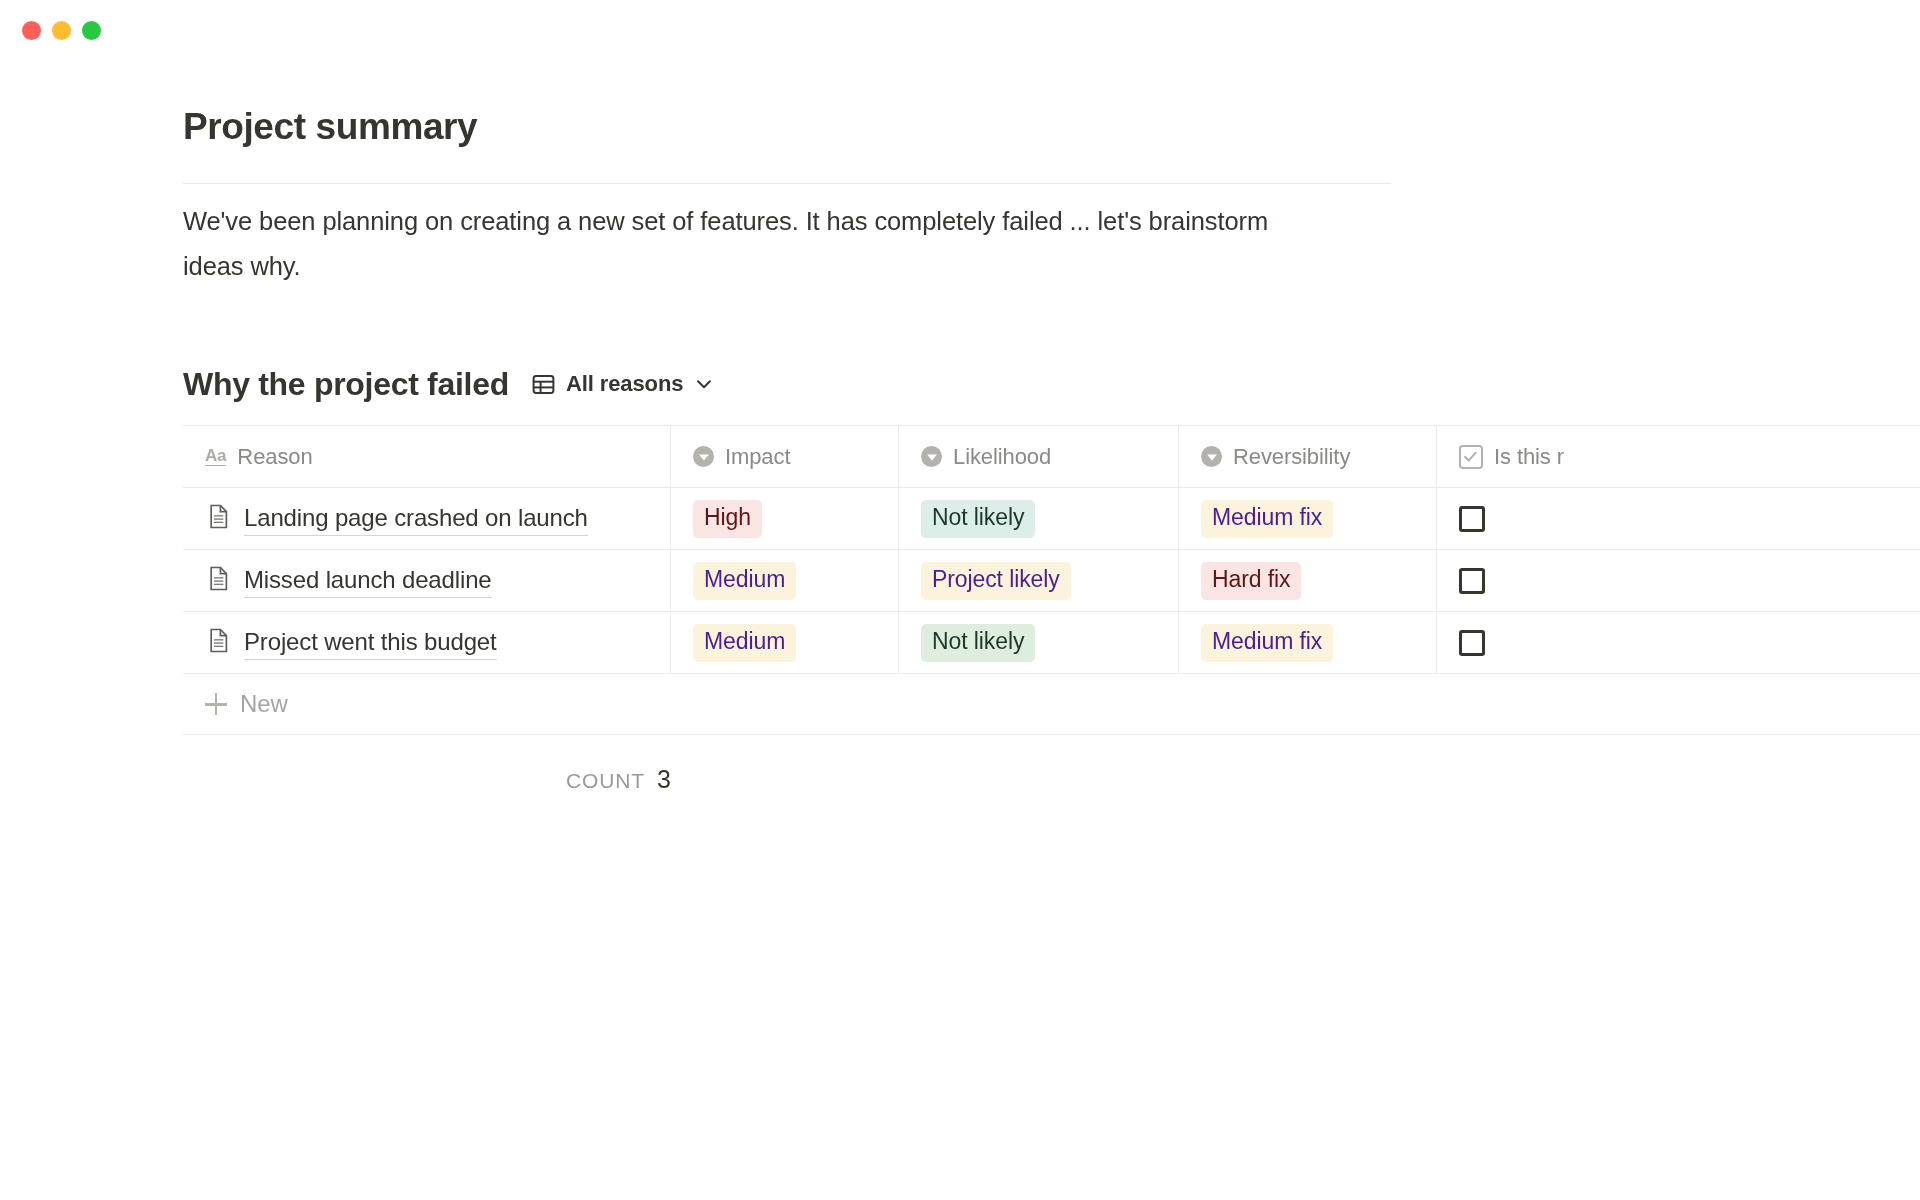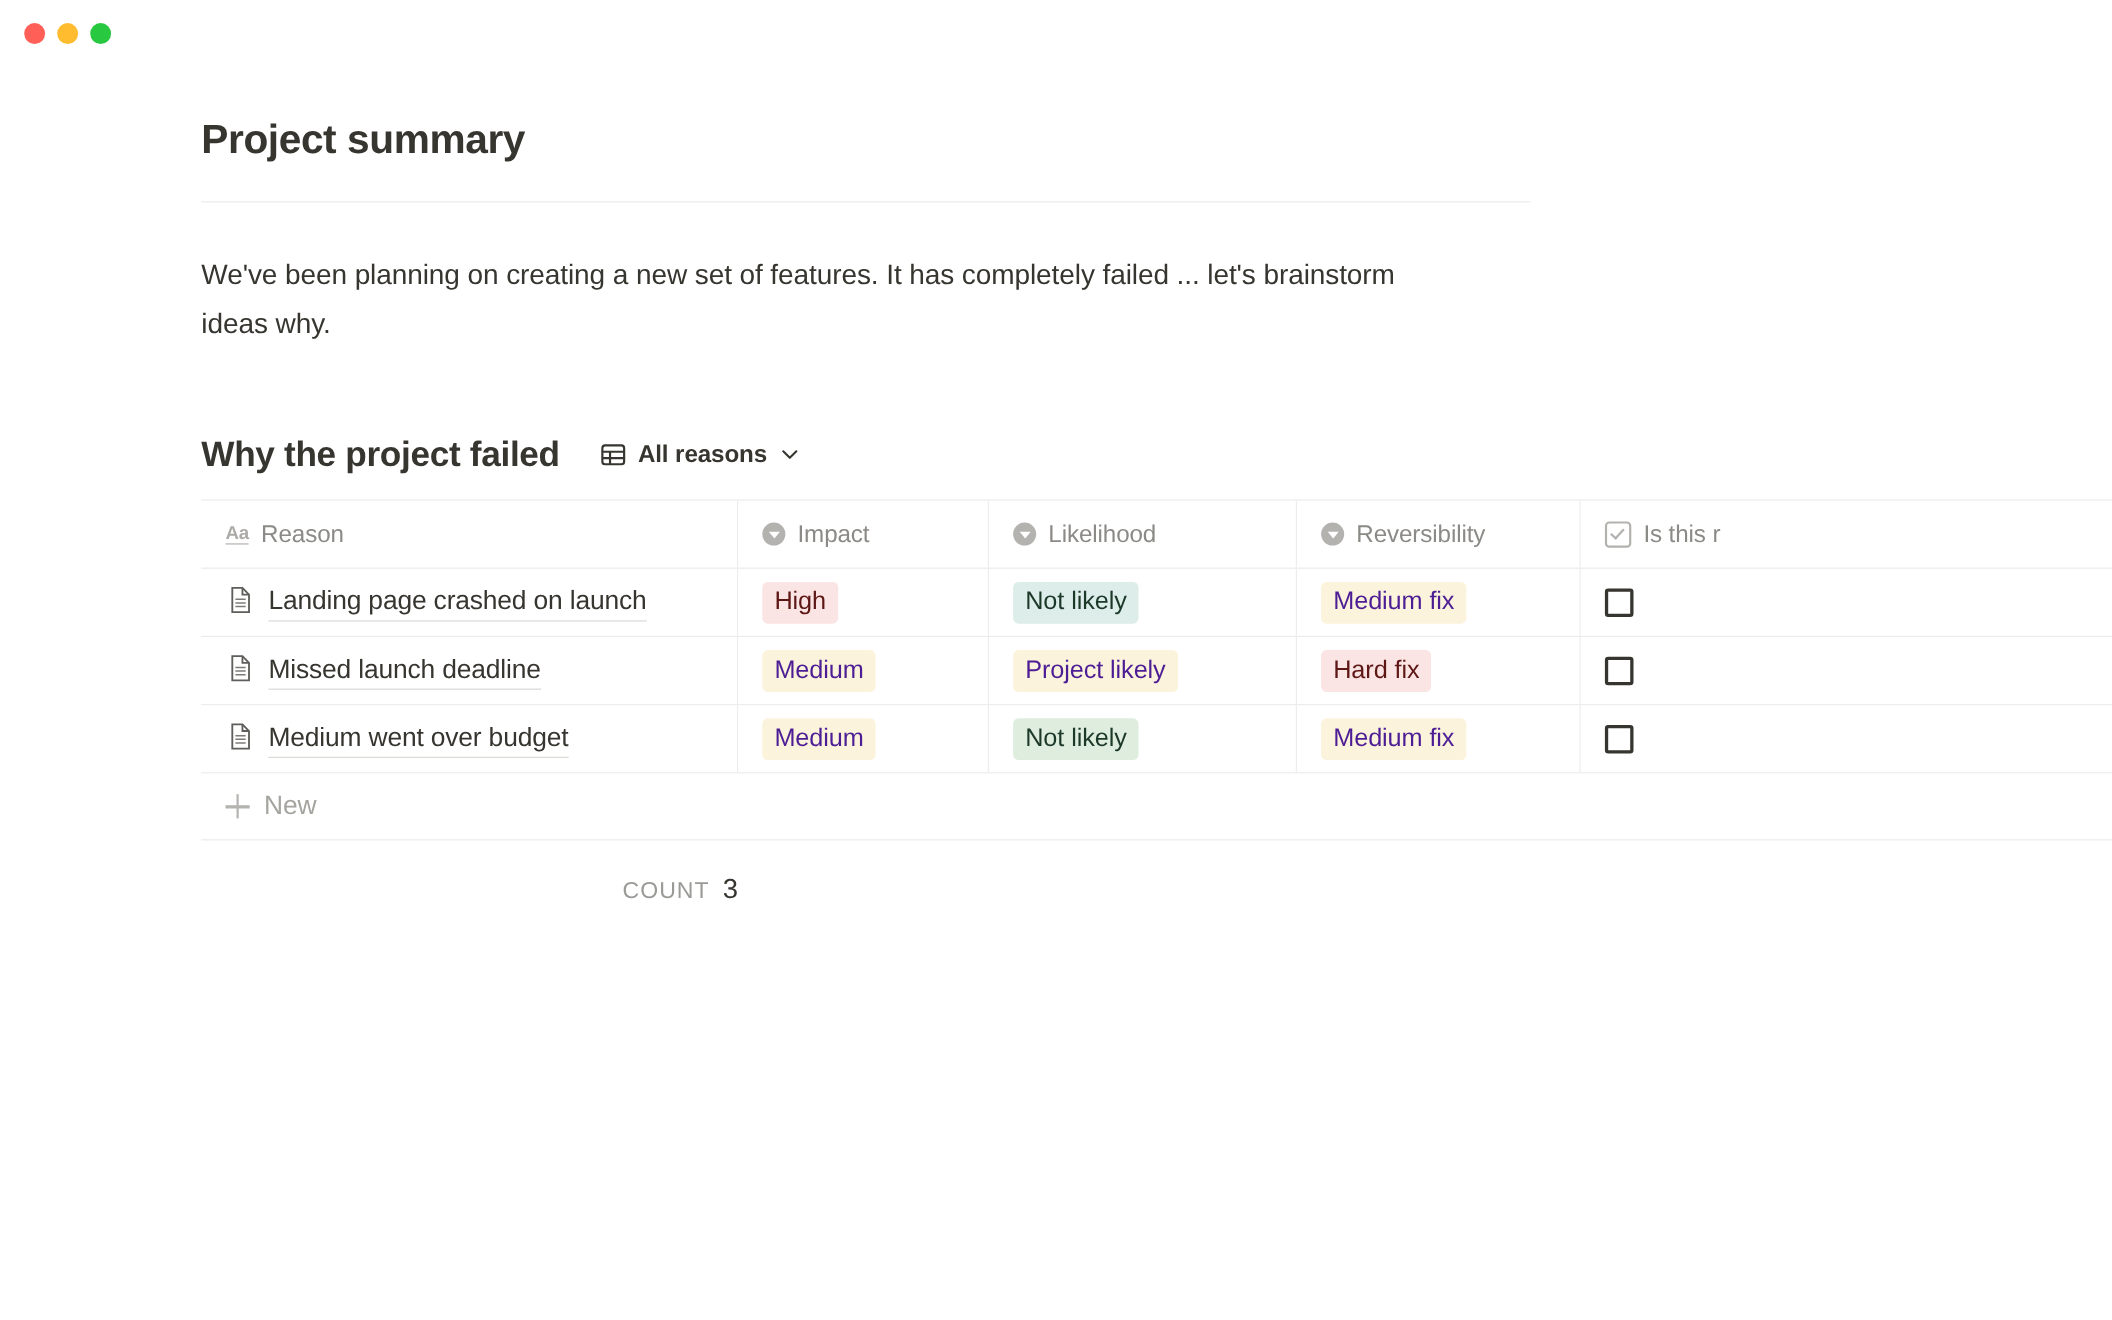--- a/index.html
+++ b/index.html
@@ -56,33 +56,33 @@
 
   .divider {
     width: 1208px;
     height: 1px;
     background: #e9e9e7;
     margin-top: 34px;
   }
 
   .paragraph {
     width: 1110px;
-    margin-top: 44px;
+    margin-top: 15px;
     font-size: 25.5px;
     line-height: 45px;
     color: #37352f;
     letter-spacing: -0.1px;
   }
 
   
   .db-header {
     display: flex;
     align-items: center;
     margin-top: 78px;
-    gap: 30px;
+    gap: 16px;
   }
   .db-title {
     font-size: 32px;
     font-weight: 700;
     letter-spacing: -0.3px;
     color: #37352f;
     line-height: 1;
   }
   .view-switcher {
     display: flex;
@@ -390,21 +390,21 @@
       <div class="cell c-reason">
         <span class="page-icon">
           <svg width="27" height="27" viewBox="0 0 24 24" fill="none">
             <path d="M5.5 2.2 h8.2 L19 7.6 V21.8 H5.5 Z" stroke="#5f5e5b" stroke-width="1.5" fill="#ffffff"></path>
             <path d="M13.7 2.2 V7.6 H19" stroke="#5f5e5b" stroke-width="1.5" fill="none"></path>
             <line x1="8" y1="11.4" x2="16.3" y2="11.4" stroke="#7c7b78" stroke-width="1.2"></line>
             <line x1="8" y1="14.3" x2="16.3" y2="14.3" stroke="#7c7b78" stroke-width="1.2"></line>
             <line x1="8" y1="17.2" x2="16.3" y2="17.2" stroke="#7c7b78" stroke-width="1.2"></line>
           </svg>
         </span>
-        <span class="reason-title">Medium went over budget</span>
+        <span class="reason-title">Project went this budget</span>
       </div>
       <div class="cell c-impact">
         <span class="pill yellow">Medium</span>
       </div>
       <div class="cell c-like">
         <span class="pill green2">Not likely</span>
       </div>
       <div class="cell c-rev">
         <span class="pill yellow">Medium fix</span>
       </div>

